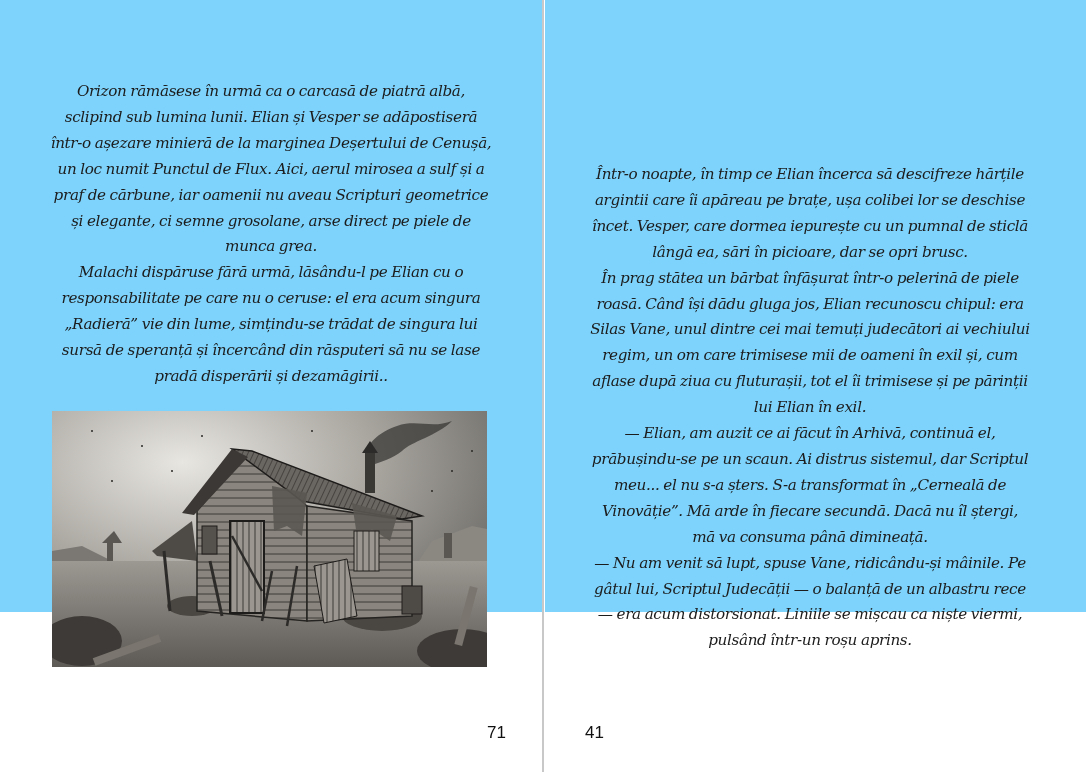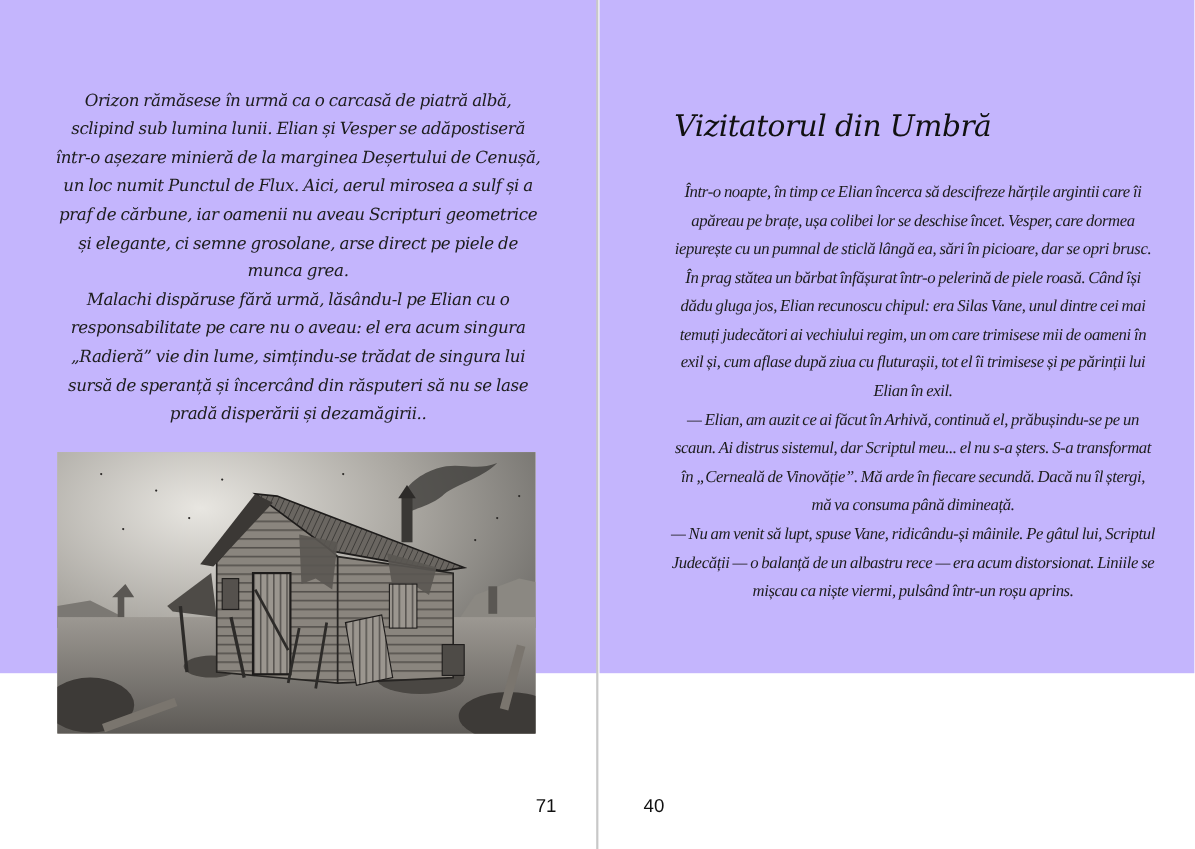--- a/index.html
+++ b/index.html
@@ -1,19 +1,19 @@
 <!DOCTYPE html>
 <html><head>
   <meta charset="utf-8">
   <style>
     * { box-sizing: border-box; margin: 0; padding: 0; }
     html, body { width: 1086px; height: 772px; background: #ffffff; overflow: hidden; }
     body { position: relative; font-family: "DejaVu Serif", serif; color: #1a1a1a; }
 
-    .page { position: absolute; top: 0; height: 612px; background: #c4b5fd; }
+    .page { position: absolute; top: 0; height: 612px; background: #7dd3fc; }
     .page-left { left: 0; width: 543px; }
     .page-right { left: 545px; width: 541px; }
 
     .gutter {
       position: absolute; left: 542px; top: 0; width: 2px; height: 772px;
       background: #c8c8c8;
     }
 
     .text-block {
       position: absolute;
@@ -22,21 +22,21 @@
       font-style: italic;
       font-size: 15.2px;
       line-height: 25.9px;
       color: #1c1c1c;
       letter-spacing: -0.35px;
       word-spacing: -0.6px;
     }
     .text-block p { margin: 0; }
 
     .left-text { left: 48px; top: 79px; width: 446px; }
-    .right-text { left: 64px; top: 162px; width: 442px; font-family: Liberation Serif, serif; }
+    .right-text { left: 44px; top: 162px; width: 442px; }
 
     .chapter-title {
       position: absolute;
       left: 68px; top: 100px;
       font-family: "DejaVu Serif", serif;
       font-style: italic;
       font-size: 27px;
       color: #111111;
       letter-spacing: -0.5px;
     }
@@ -58,21 +58,21 @@
     }
     .page-number-left { left: 487px; }
     .page-number-right { left: 40px; }
   </style>
 </head>
 <body>
 
 <div class="page page-left">
   <div class="text-block left-text">
     <p>Orizon rămăsese în urmă ca o carcasă de piatră albă, sclipind sub lumina lunii. Elian și Vesper se adăpostiseră într-o așezare minieră de la marginea Deșertului de Cenușă, un loc numit Punctul de Flux. Aici, aerul mirosea a sulf și a praf de cărbune, iar oamenii nu aveau Scripturi geometrice și elegante, ci semne grosolane, arse direct pe piele de munca grea.</p>
-    <p>Malachi dispăruse fără urmă, lăsându-l pe Elian cu o responsabilitate pe care nu o aveau: el era acum singura „Radieră” vie din lume, simțindu-se trădat de singura lui sursă de speranță și încercând din răsputeri să nu se lase pradă disperării și dezamăgirii..</p>
+    <p>Malachi dispăruse fără urmă, lăsându-l pe Elian cu o responsabilitate pe care nu o ceruse: el era acum singura „Radieră” vie din lume, simțindu-se trădat de singura lui sursă de speranță și încercând din răsputeri să nu se lase pradă disperării și dezamăgirii..</p>
   </div>
 
   <div class="illustration" title="Pencil sketch of a ramshackle wooden miner's shack with a corrugated tin roof, smoking chimney, and tattered tarp, surrounded by rubble and coal heaps with mine headframes in the hazy background">
     <svg viewBox="0 0 435 256" xmlns="http://www.w3.org/2000/svg" preserveAspectRatio="none">
       <defs>
         <radialGradient id="sky" cx="30%" cy="20%" r="80%">
           <stop offset="0%" stop-color="#e8e6e1"></stop>
           <stop offset="55%" stop-color="#a9a6a0"></stop>
           <stop offset="100%" stop-color="#6f6d69"></stop>
         </radialGradient>
@@ -153,23 +153,22 @@
       </g>
     </svg>
   </div>
 
   <div class="page-number page-number-left">71</div>
 </div>
 
 <div class="gutter"></div>
 
 <div class="page page-right">
-  <div class="chapter-title">Vizitatorul din Umbră</div>
 
   <div class="text-block right-text">
     <p>Într-o noapte, în timp ce Elian încerca să descifreze hărțile argintii care îi apăreau pe brațe, ușa colibei lor se deschise încet. Vesper, care dormea iepurește cu un pumnal de sticlă lângă ea, sări în picioare, dar se opri brusc.</p>
     <p>În prag stătea un bărbat înfășurat într-o pelerină de piele roasă. Când își dădu gluga jos, Elian recunoscu chipul: era Silas Vane, unul dintre cei mai temuți judecători ai vechiului regim, un om care trimisese mii de oameni în exil și, cum aflase după ziua cu fluturașii, tot el îi trimisese și pe părinții lui Elian în exil.</p>
     <p>— Elian, am auzit ce ai făcut în Arhivă, continuă el, prăbușindu-se pe un scaun. Ai distrus sistemul, dar Scriptul meu... el nu s-a șters. S-a transformat în „Cerneală de Vinovăție”. Mă arde în fiecare secundă. Dacă nu îl ștergi, mă va consuma până dimineață.</p>
     <p>— Nu am venit să lupt, spuse Vane, ridicându-și mâinile. Pe gâtul lui, Scriptul Judecății — o balanță de un albastru rece — era acum distorsionat. Liniile se mișcau ca niște viermi, pulsând într-un roșu aprins.</p>
   </div>
 
-  <div class="page-number page-number-right">40</div>
+  <div class="page-number page-number-right">41</div>
 </div>
 
 </body></html>

